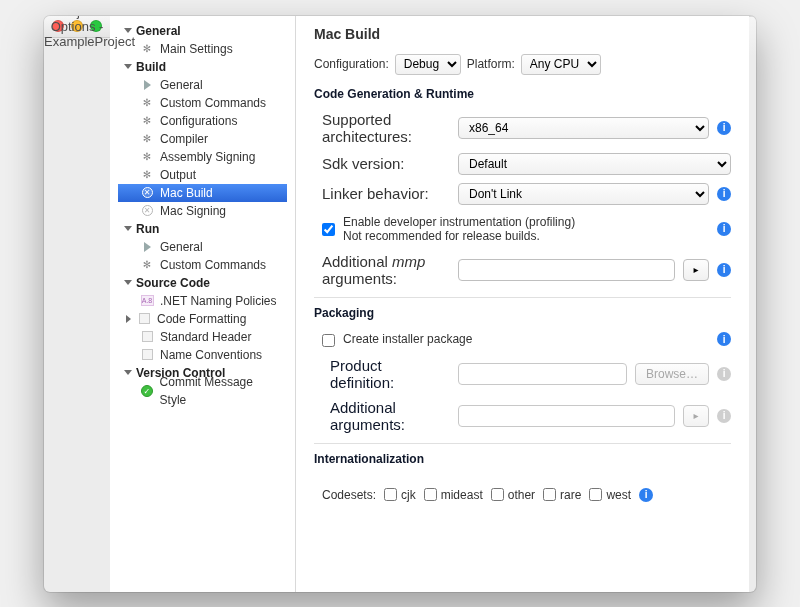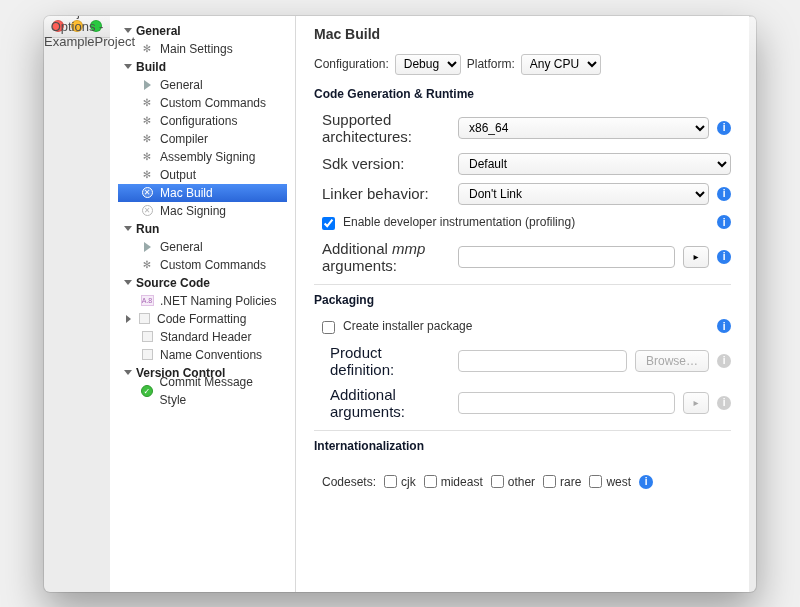--- a/index.html
+++ b/index.html
@@ -213,20 +213,21 @@
       <div class="formrow">
         <span class="lbl">Linker behavior:</span>
         <select class="wide"><option>Don't Link</option></select>
         <span class="info">i</span>
       </div>
 
       <div class="checkline spread">
         <input type="checkbox" checked="" style="">
         <span class="cktext">
           <span>Enable developer instrumentation (profiling)</span><br>
+          <span>Not recommended for release builds.</span>
         </span>
         <span class="spacer"></span>
         <span class="info">i</span>
       </div>
 
       <div class="formrow">
         <span class="lbl">
           <span>Additional </span><span class="italic">mmp</span><span> arguments:</span>
         </span>
         <input class="wide" type="text" value="" style="">

